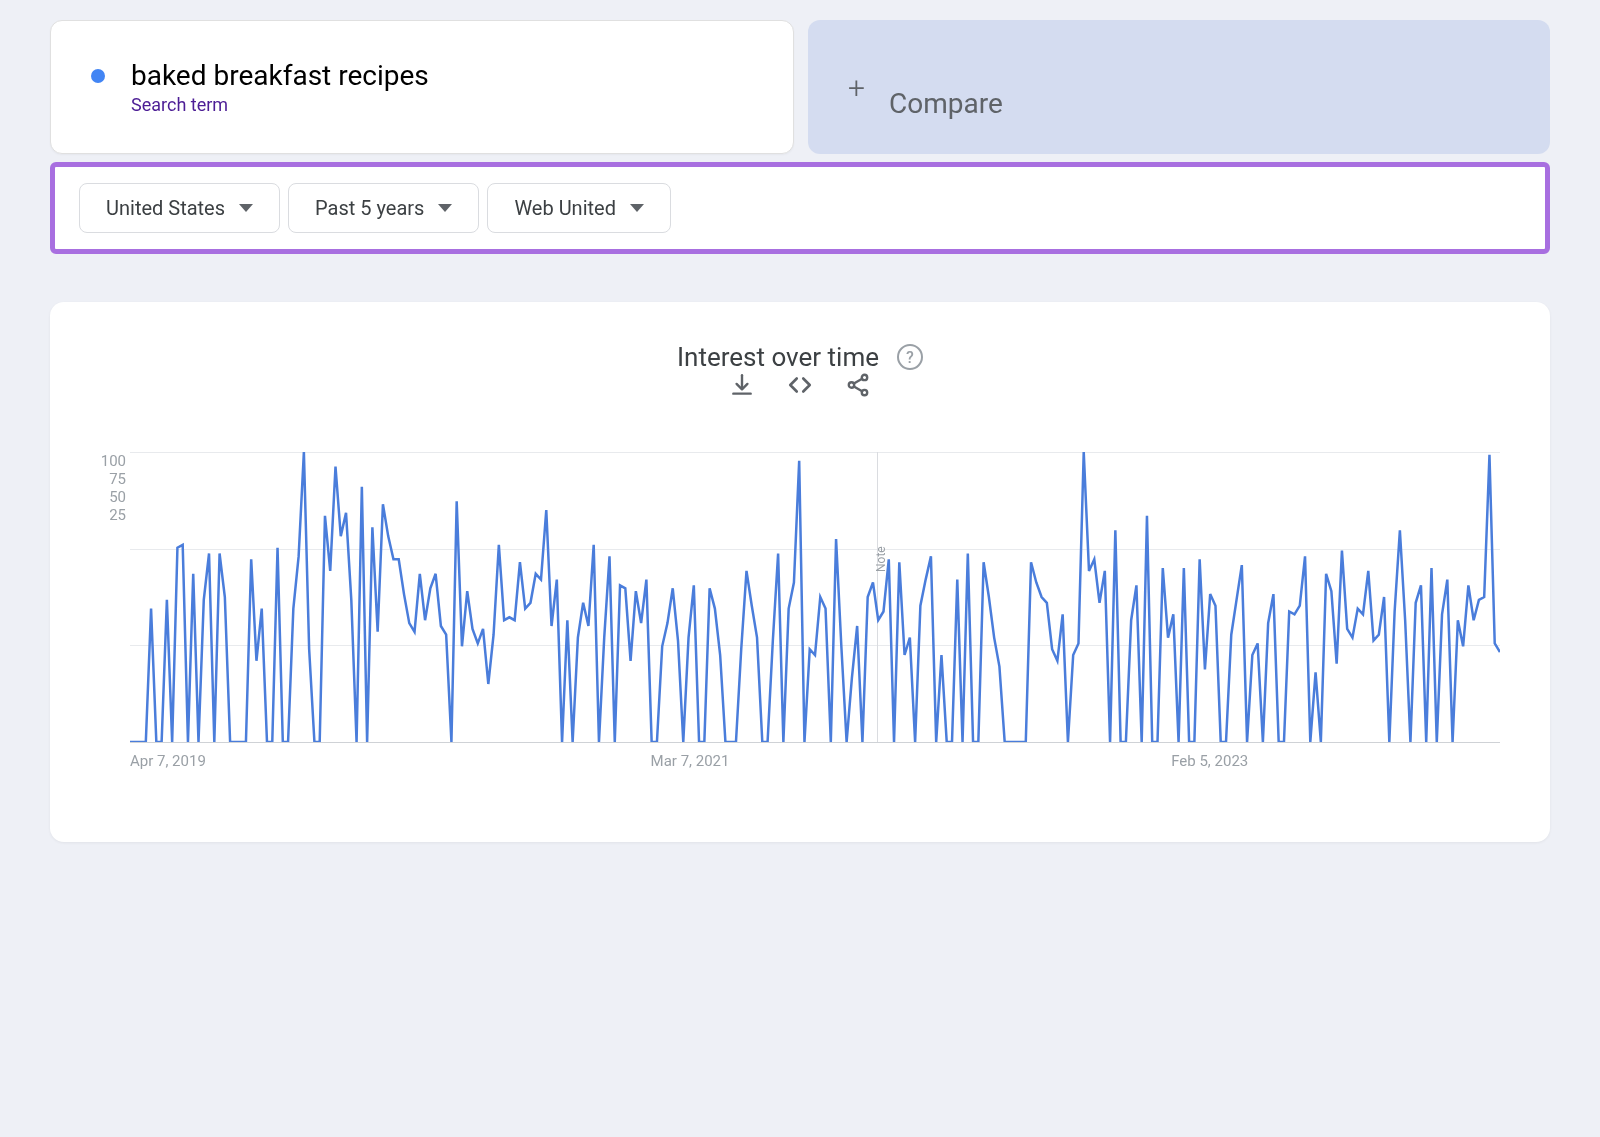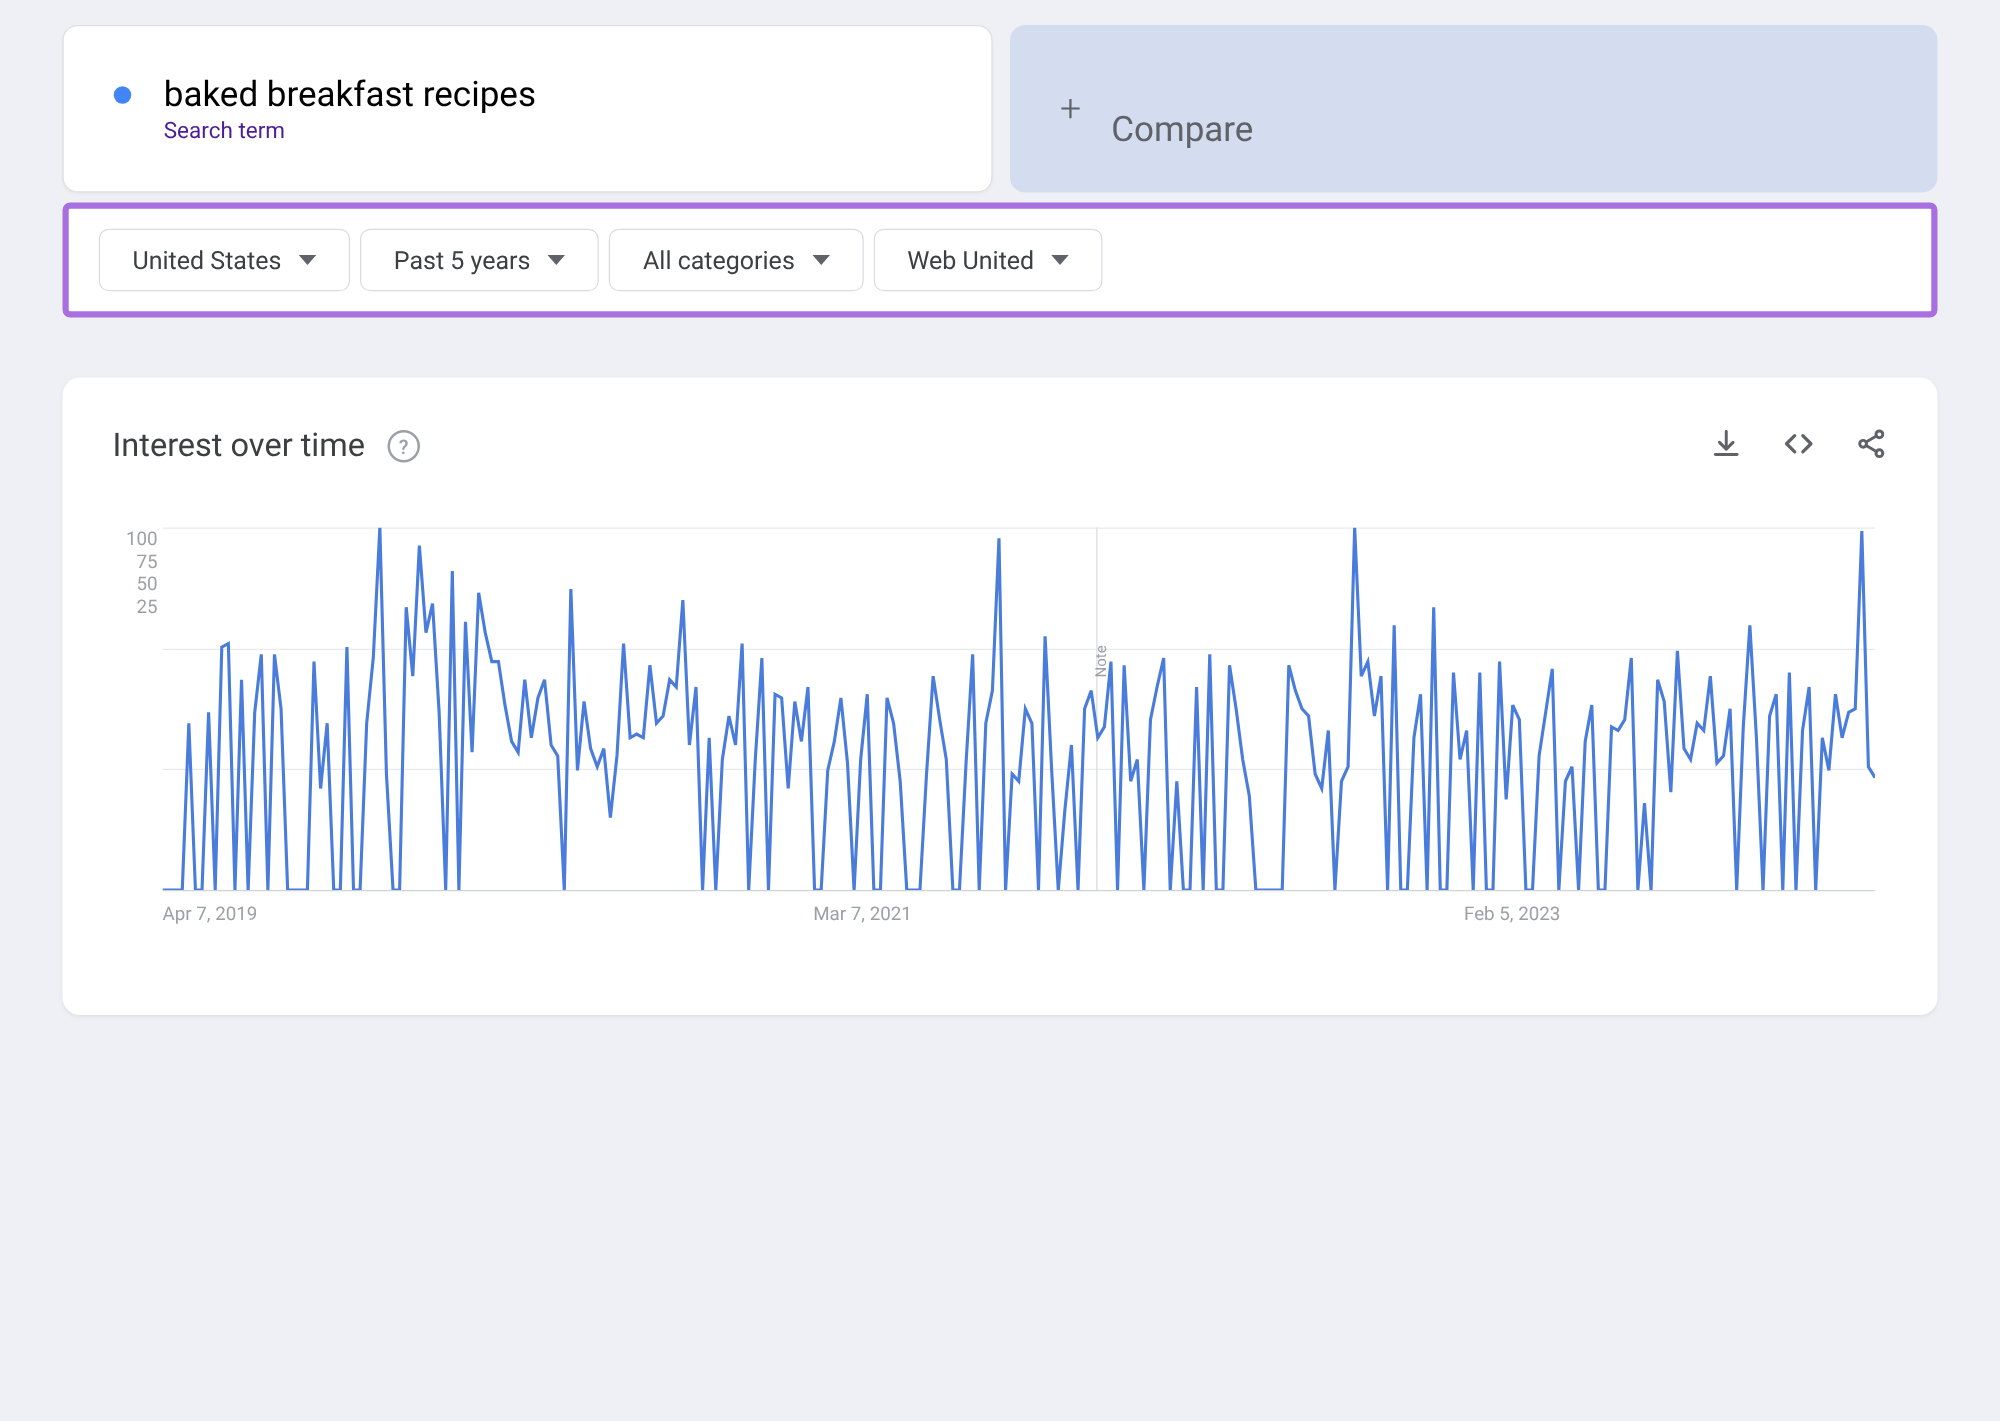--- a/index.html
+++ b/index.html
@@ -95,20 +95,21 @@
     background: #fff;
     border-radius: 14px;
     padding: 40px 40px 60px 40px;
     box-shadow: 0 1px 3px rgba(0,0,0,0.06);
   }
   .chart-header {
     display: flex;
     align-items: center;
     justify-content: space-between;
     margin-bottom: 50px;
+    flex-direction: column;
   }
   .chart-title-row {
     display: flex;
     align-items: center;
     gap: 18px;
   }
   .chart-title {
     font-size: 26px;
     color: #3c4043;
   }
@@ -204,24 +205,20 @@
   </div>
 </div>
 
 <div class="filters-wrap">
   <div class="filter-pill">
     <span>United States</span>
     <span class="caret"></span>
   </div>
   <div class="filter-pill">
     <span>Past 5 years</span>
-    <span class="caret"></span>
-  </div>
-  <div class="filter-pill">
-    <span>All categories</span>
     <span class="caret"></span>
   </div>
   <div class="filter-pill">
     <span>Web United</span>
     <span class="caret"></span>
   </div>
 </div>
 
 <div class="chart-card">
   <div class="chart-header">

